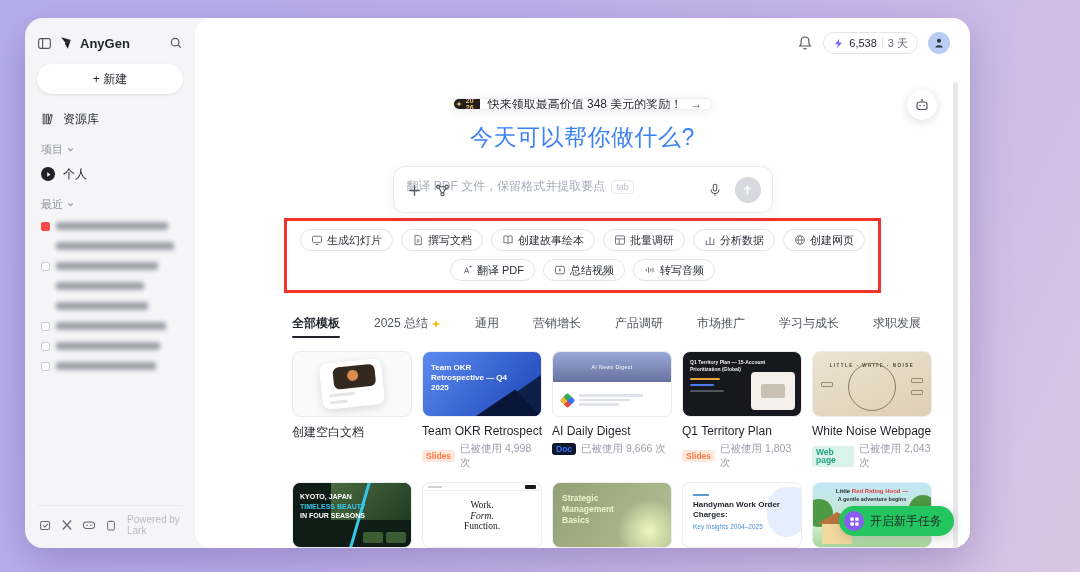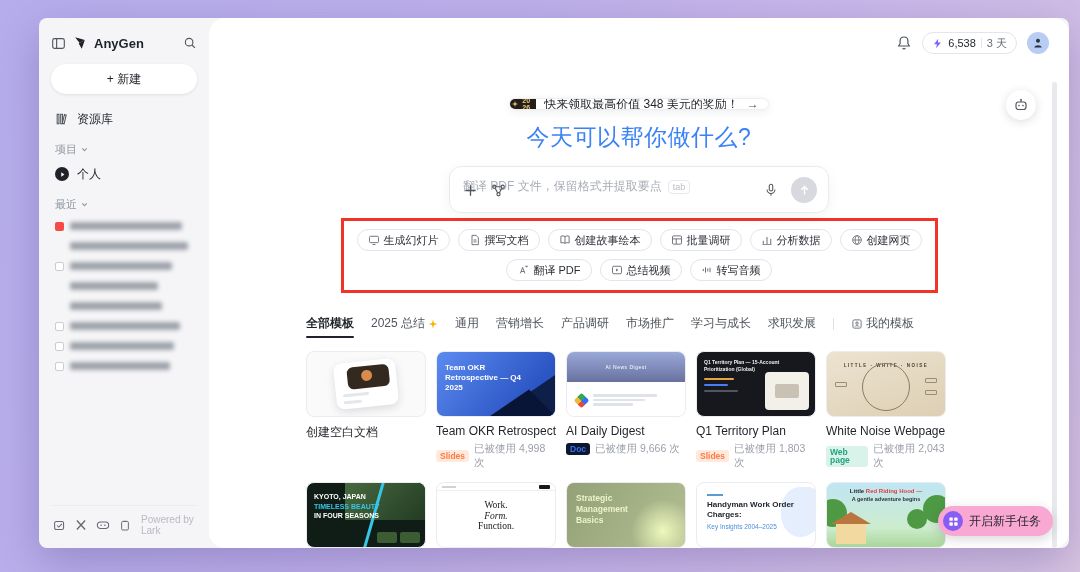--- a/index.html
+++ b/index.html
@@ -1,21 +1,21 @@
 <!DOCTYPE html>
 <html><head>
 <meta charset="utf-8">
 <style>
   *{margin:0;padding:0;box-sizing:border-box;}
   html,body{width:1080px;height:572px;}
   body{font-family:"Liberation Sans","DejaVu Sans",sans-serif;-webkit-font-smoothing:antialiased;}
   .stage{position:relative;width:1080px;height:572px;overflow:hidden;
     background:linear-gradient(115deg,#b6aeec 0%,#bdb0ea 40%,#cbb9e8 70%,#d9c6e3 100%);}
-  .window{position:absolute;left:39px;top:18px;width:1030px;height:530px;background:#f5f5f7;
-    border-radius:8px;box-shadow:0 14px 44px rgba(70,50,130,.30);display:flex;overflow:hidden;}
+  .window{position:absolute;left:25px;top:18px;width:945px;height:530px;background:#f5f5f7;
+    border-radius:18px;box-shadow:0 14px 44px rgba(70,50,130,.30);display:flex;overflow:hidden;}
   
   .sidebar{width:170px;flex:none;display:flex;flex-direction:column;padding:10px 12px;}
   .sb-top{display:flex;align-items:center;gap:7px;height:26px;margin:2px 0 6px;}
   .brand{font-size:13px;font-weight:700;color:#1f2329;flex:1;}
   .icon-btn{display:flex;align-items:center;justify-content:center;background:none;border:none;cursor:pointer;}
   .sb-new{height:30px;width:100%;border-radius:15px;background:#fff;border:none;cursor:pointer;
     box-shadow:0 1px 3px rgba(31,35,41,.10);font-size:12px;color:#1f2329;margin:2px 0 12px;}
   .sb-item{height:26px;display:flex;align-items:center;gap:8px;padding:0 4px;font-size:12px;color:#1f2329;border-radius:6px;cursor:pointer;}
   .sb-label{display:flex;align-items:center;gap:3px;font-size:11px;color:#8f959e;margin:10px 4px 4px;cursor:pointer;}
   .p-avatar{width:14px;height:14px;border-radius:50%;background:#1f2329;display:flex;align-items:center;justify-content:center;flex:none;}
@@ -55,21 +55,21 @@
   .tab-badge{font-size:9px;color:#b9bec6;border:1px solid #e6e8ed;border-radius:4px;padding:0 4px;height:14px;line-height:13px;}
   .composer-bottom{position:absolute;left:13px;right:11px;bottom:9px;display:flex;align-items:center;gap:13px;}
   .spacer{flex:1;}
   .send{width:26px;height:26px;border-radius:50%;background:#d7d9de;display:flex;align-items:center;justify-content:center;border:none;cursor:pointer;flex:none;}
   .actions{margin-top:5px;border:3px solid #f0342a;padding:8px 13px 9px;display:flex;flex-direction:column;align-items:center;gap:8px;}
   .chip-row{display:flex;gap:8px;}
   .chip{height:22px;display:flex;align-items:center;gap:4px;padding:0 10px;border:1px solid #e3e5ea;border-radius:12px;
     background:#fff;font-size:11px;color:#2a2f36;cursor:pointer;white-space:nowrap;}
   
   .templates{align-self:flex-start;margin-left:97px;margin-top:22px;width:650px;}
-  .tabs{display:flex;align-items:center;gap:17px;font-size:12px;color:#51565d;}
+  .tabs{display:flex;align-items:center;gap:34px;font-size:12px;color:#51565d;}
   .tab{position:relative;padding-bottom:6px;cursor:pointer;display:flex;align-items:center;gap:3px;white-space:nowrap;}
   .tab.active{color:#1f2329;font-weight:700;}
   .tab.active::after{content:"";position:absolute;left:0;right:0;bottom:0;height:2px;background:#1f2329;border-radius:1px;}
   .tab-sep{width:1px;height:12px;background:#dfe1e6;margin-bottom:6px;}
   .cards{display:flex;gap:10px;margin-top:13px;}
   .cards.row2{margin-top:12px;}
   .card{width:120px;flex:none;cursor:pointer;}
   .thumb{height:66px;border-radius:8px;border:1px solid #ececf0;overflow:hidden;position:relative;background:#fafafa;}
   .card-title{margin-top:7px;font-size:12px;color:#1f2329;white-space:nowrap;overflow:hidden;}
   .usage{margin-top:4px;display:flex;align-items:center;gap:5px;font-size:10.5px;color:#9a9fa8;}
@@ -122,21 +122,21 @@
   .h-bar{position:absolute;left:10px;top:11px;width:16px;height:2px;background:#5b9bd5;}
   .h-title{position:absolute;left:10px;top:17px;font-size:8px;font-weight:700;color:#23282e;line-height:10px;}
   .h-sub{position:absolute;left:10px;top:40px;font-size:6.5px;color:#4a90d9;}
   .t-hood{background:linear-gradient(180deg,#bfe6f4 0%,#cdeccd 70%,#a8d69a 100%);}
   .hood-tree{position:absolute;width:28px;height:28px;border-radius:50%;background:#4e9a44;}
   .hood-house{position:absolute;left:9px;bottom:3px;width:30px;height:20px;background:#f2d9a0;}
   .hood-house::before{content:"";position:absolute;left:-5px;top:-12px;border-left:20px solid transparent;border-right:20px solid transparent;border-bottom:12px solid #b9763f;}
   .hood-t1{position:absolute;top:5px;width:100%;text-align:center;font-size:6px;font-weight:700;color:#2c2c2c;}
   .hood-t1 .red{color:#e23c3c;}
   .hood-t2{position:absolute;top:13px;width:100%;text-align:center;font-size:5.5px;font-weight:700;color:#333;}
-  .onboard{position:absolute;right:16px;bottom:12px;height:30px;background:#f9a8d4;border:none;border-radius:16px;
+  .onboard{position:absolute;right:16px;bottom:12px;height:30px;background:#22c55e;border:none;border-radius:16px;
     box-shadow:0 3px 12px rgba(31,35,41,.18);display:flex;align-items:center;gap:6px;padding:0 12px 0 5px;
     font-size:12px;color:#1f2329;font-weight:500;z-index:8;cursor:pointer;}
   .onboard-icon{width:20px;height:20px;border-radius:50%;background:#8a5cf6;display:flex;align-items:center;justify-content:center;flex:none;}
 </style>
 </head>
 <body>
 
 <div class="stage">
   <div class="window">
 

